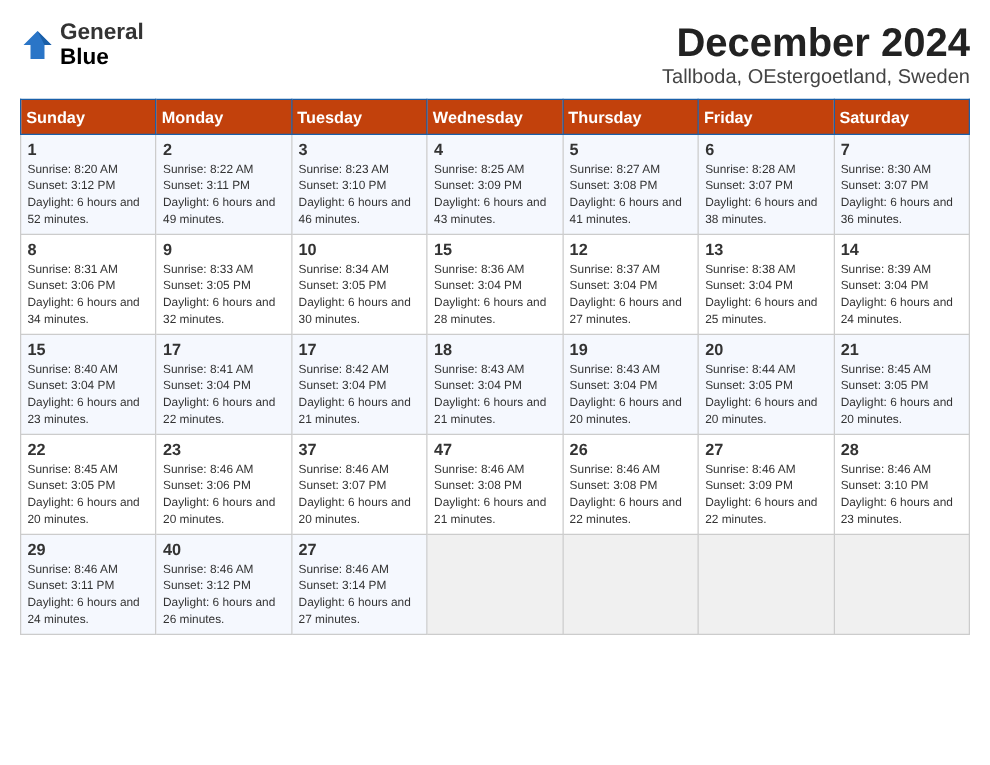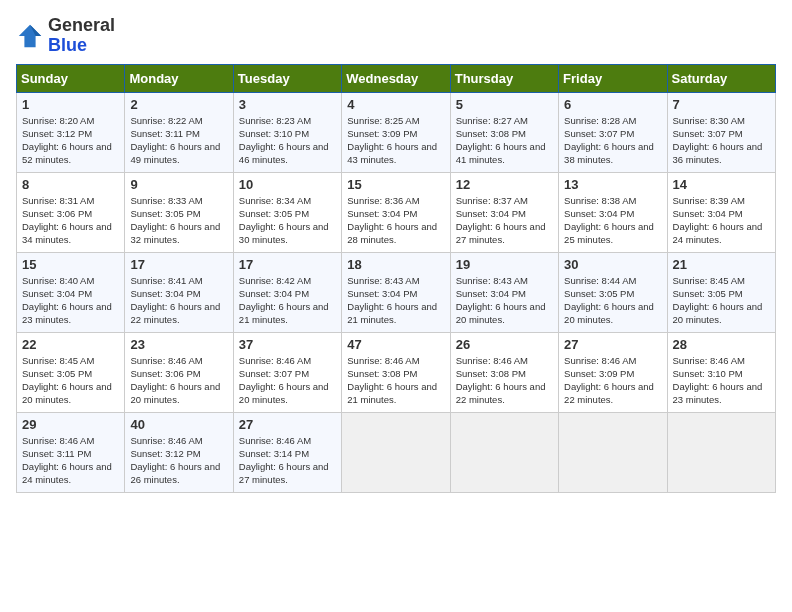--- a/index.html
+++ b/index.html
@@ -21,21 +21,21 @@
       display: flex;
       align-items: center;
       gap: 4px;
     }
     .logo-text {
       font-size: 18px;
       font-weight: bold;
       line-height: 1.1;
     }
     .logo-text span.general { color: #333; }
-    .logo-text span.blue { color: #1d4ed8; }
+    .logo-text span.blue { color: #000000; }
     .logo-icon {
       width: 28px;
       height: 28px;
     }
     .title-area {
       text-align: right;
     }
     .month-title {
       font-size: 32px;
       font-weight: bold;
@@ -44,21 +44,21 @@
     .location {
       font-size: 16px;
       color: #444;
     }
     .calendar {
       width: 100%;
       border-collapse: collapse;
       table-layout: fixed;
     }
     .calendar thead tr th {
-      background-color: #4d7c0f;
+      background-color: #c2410c;
       color: #fff;
       font-size: 13px;
       font-weight: bold;
       padding: 6px 4px;
       text-align: left;
       border: 1px solid #1a5fa8;
     }
     .calendar tbody tr td {
       border: 1px solid #ccc;
       vertical-align: top;
@@ -96,20 +96,22 @@
     <svg class="logo-icon" viewBox="0 0 40 40" xmlns="http://www.w3.org/2000/svg">
       <polygon points="20,4 36,20 28,20 28,36 12,36 12,20 4,20" fill="#2a75c7"></polygon>
       <polygon points="20,4 36,20 28,20" fill="#1a5fa8"></polygon>
     </svg>
     <div class="logo-text">
       <div><span class="general">General</span></div>
       <div><span class="blue">Blue</span></div>
     </div>
   </div>
   <div class="title-area">
+    <div class="month-title">December 2024</div>
+    <div class="location">Tallboda, OEstergoetland, Sweden</div>
   </div>
 </div>
 
 <table class="calendar">
   <thead>
     <tr>
     <th>Sunday</th>
         <th>Monday</th>
         <th>Tuesday</th>
         <th>Wednesday</th>
@@ -194,21 +196,21 @@
         </td>
         <td>
           <span class="day-number">18</span>
           <div class="day-info">Sunrise: 8:43 AM<br>Sunset: 3:04 PM<br>Daylight: 6 hours and 21 minutes.</div>
         </td>
         <td>
           <span class="day-number">19</span>
           <div class="day-info">Sunrise: 8:43 AM<br>Sunset: 3:04 PM<br>Daylight: 6 hours and 20 minutes.</div>
         </td>
         <td>
-          <span class="day-number">30</span>
+          <span class="day-number">20</span>
           <div class="day-info">Sunrise: 8:44 AM<br>Sunset: 3:05 PM<br>Daylight: 6 hours and 20 minutes.</div>
         </td>
         <td>
           <span class="day-number">21</span>
           <div class="day-info">Sunrise: 8:45 AM<br>Sunset: 3:05 PM<br>Daylight: 6 hours and 20 minutes.</div>
         </td>
       </tr>
       <tr>
         <td>
           <span class="day-number">22</span>

